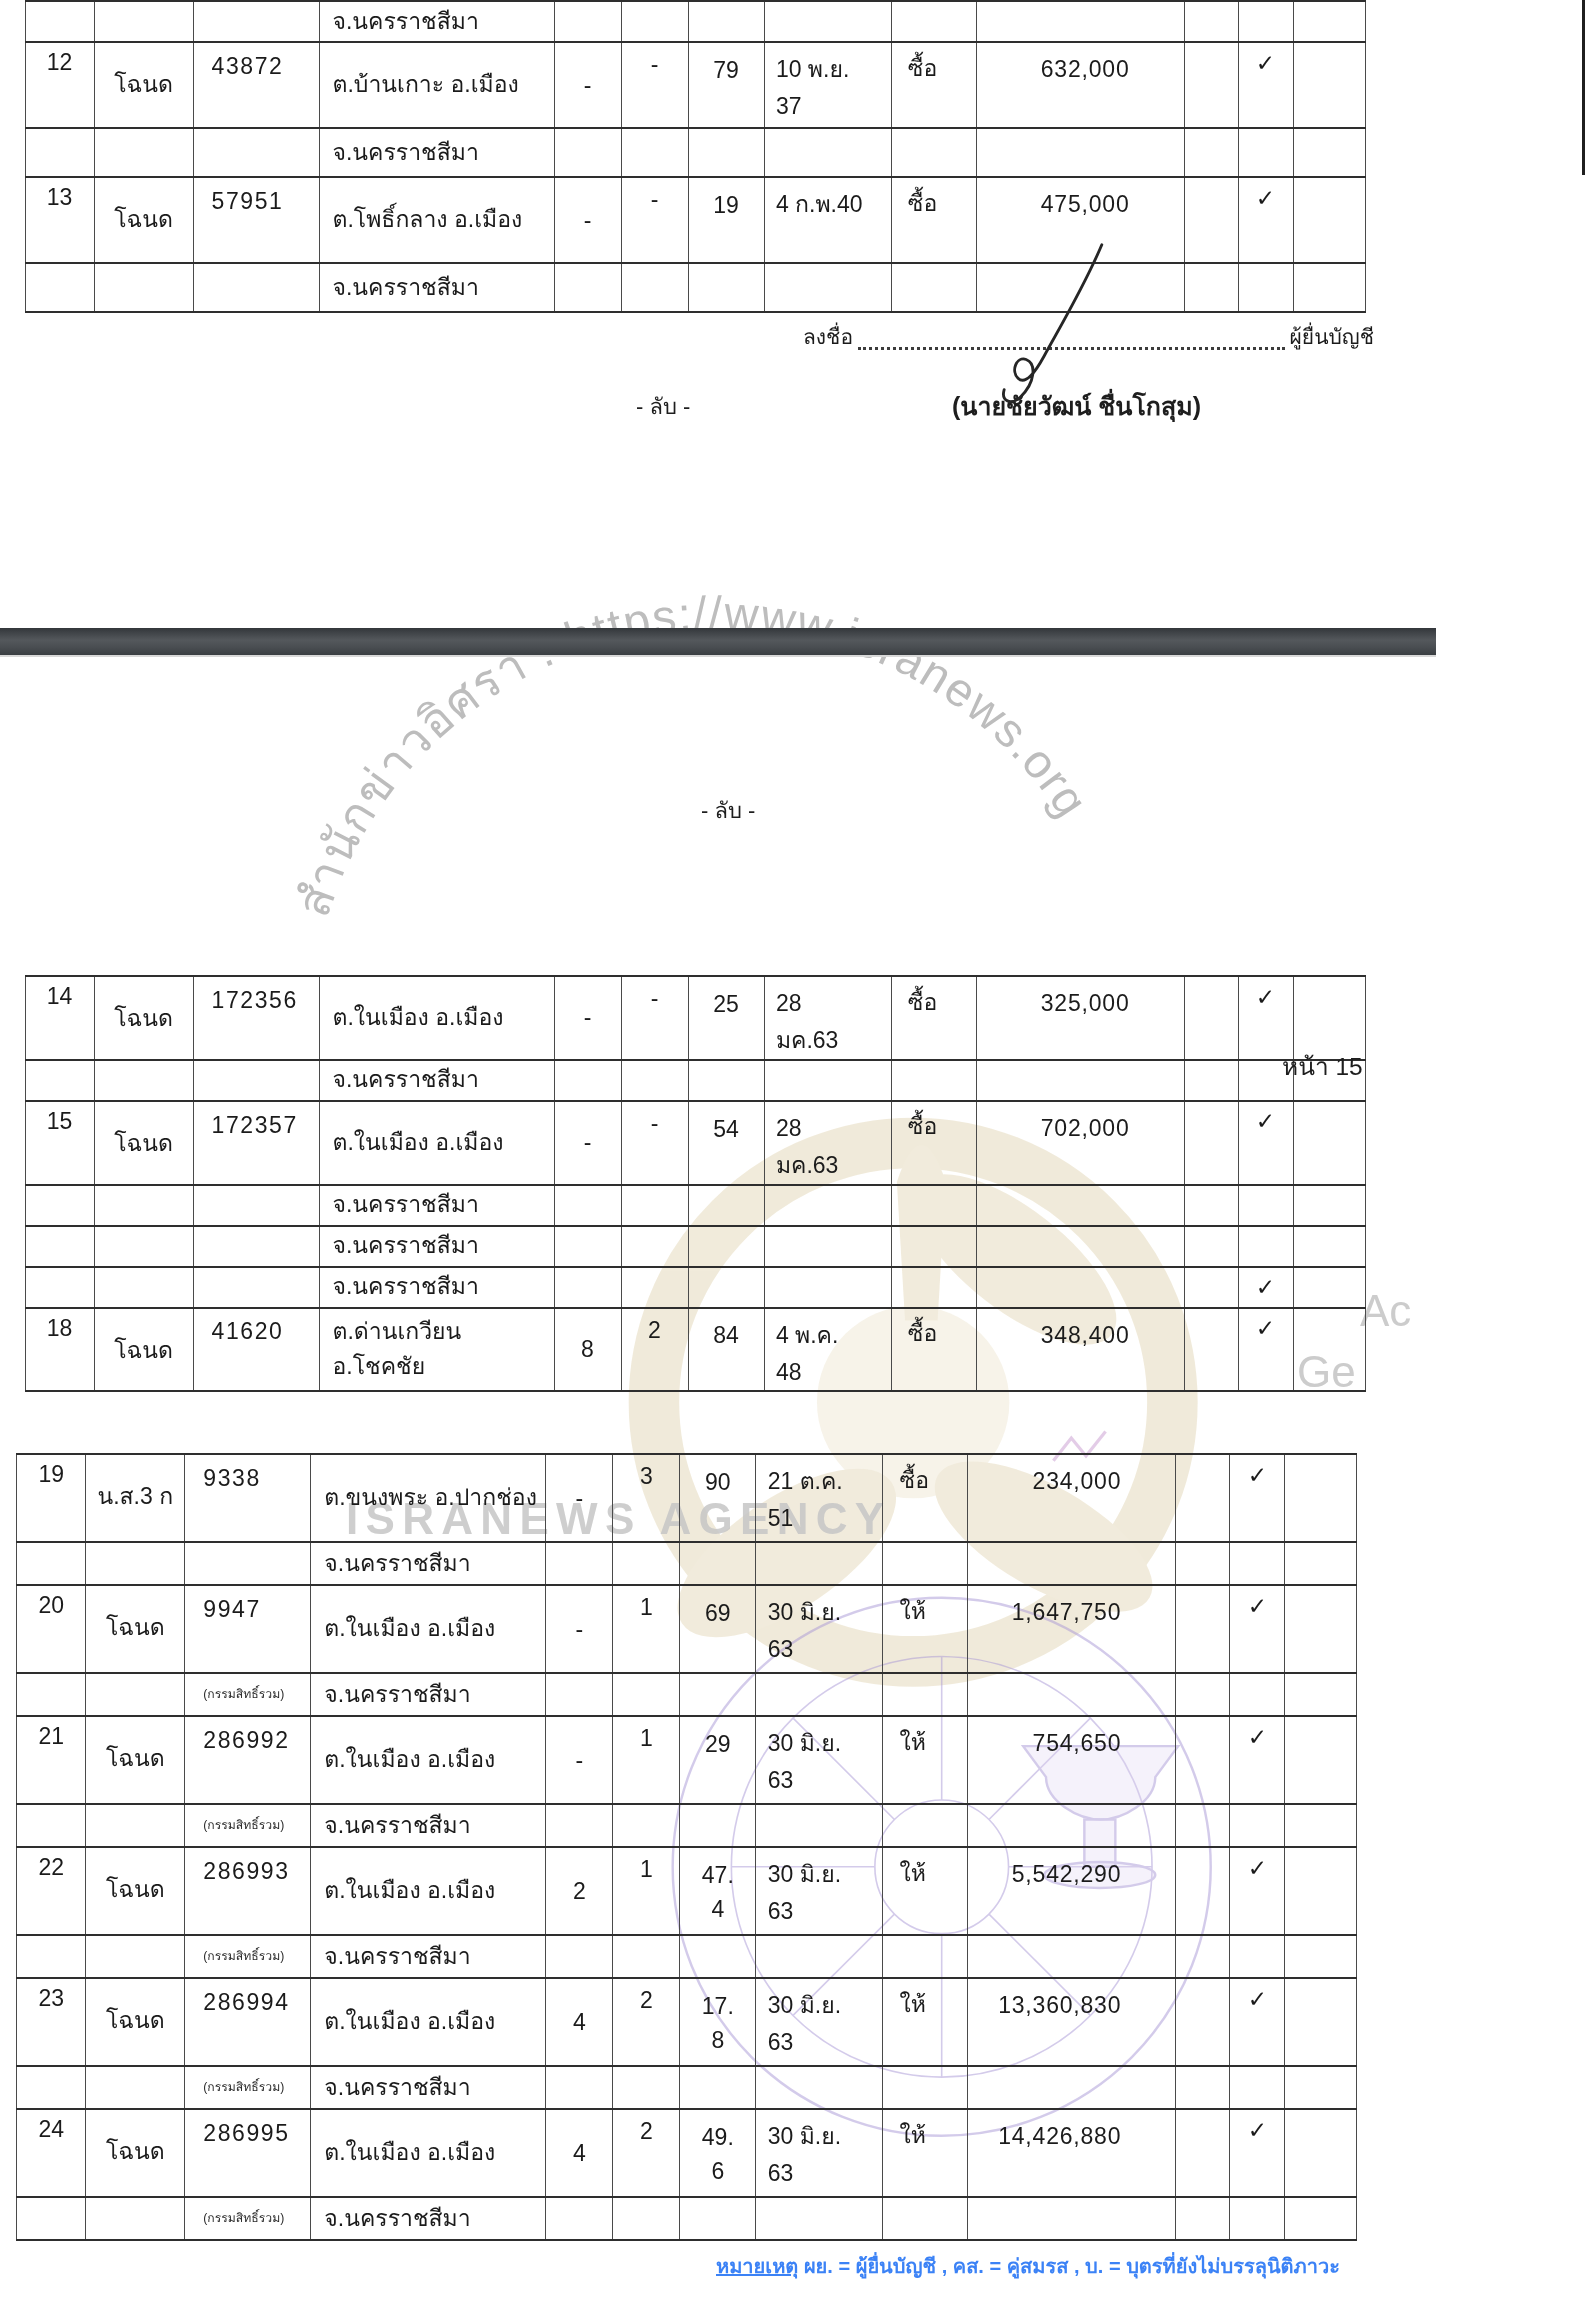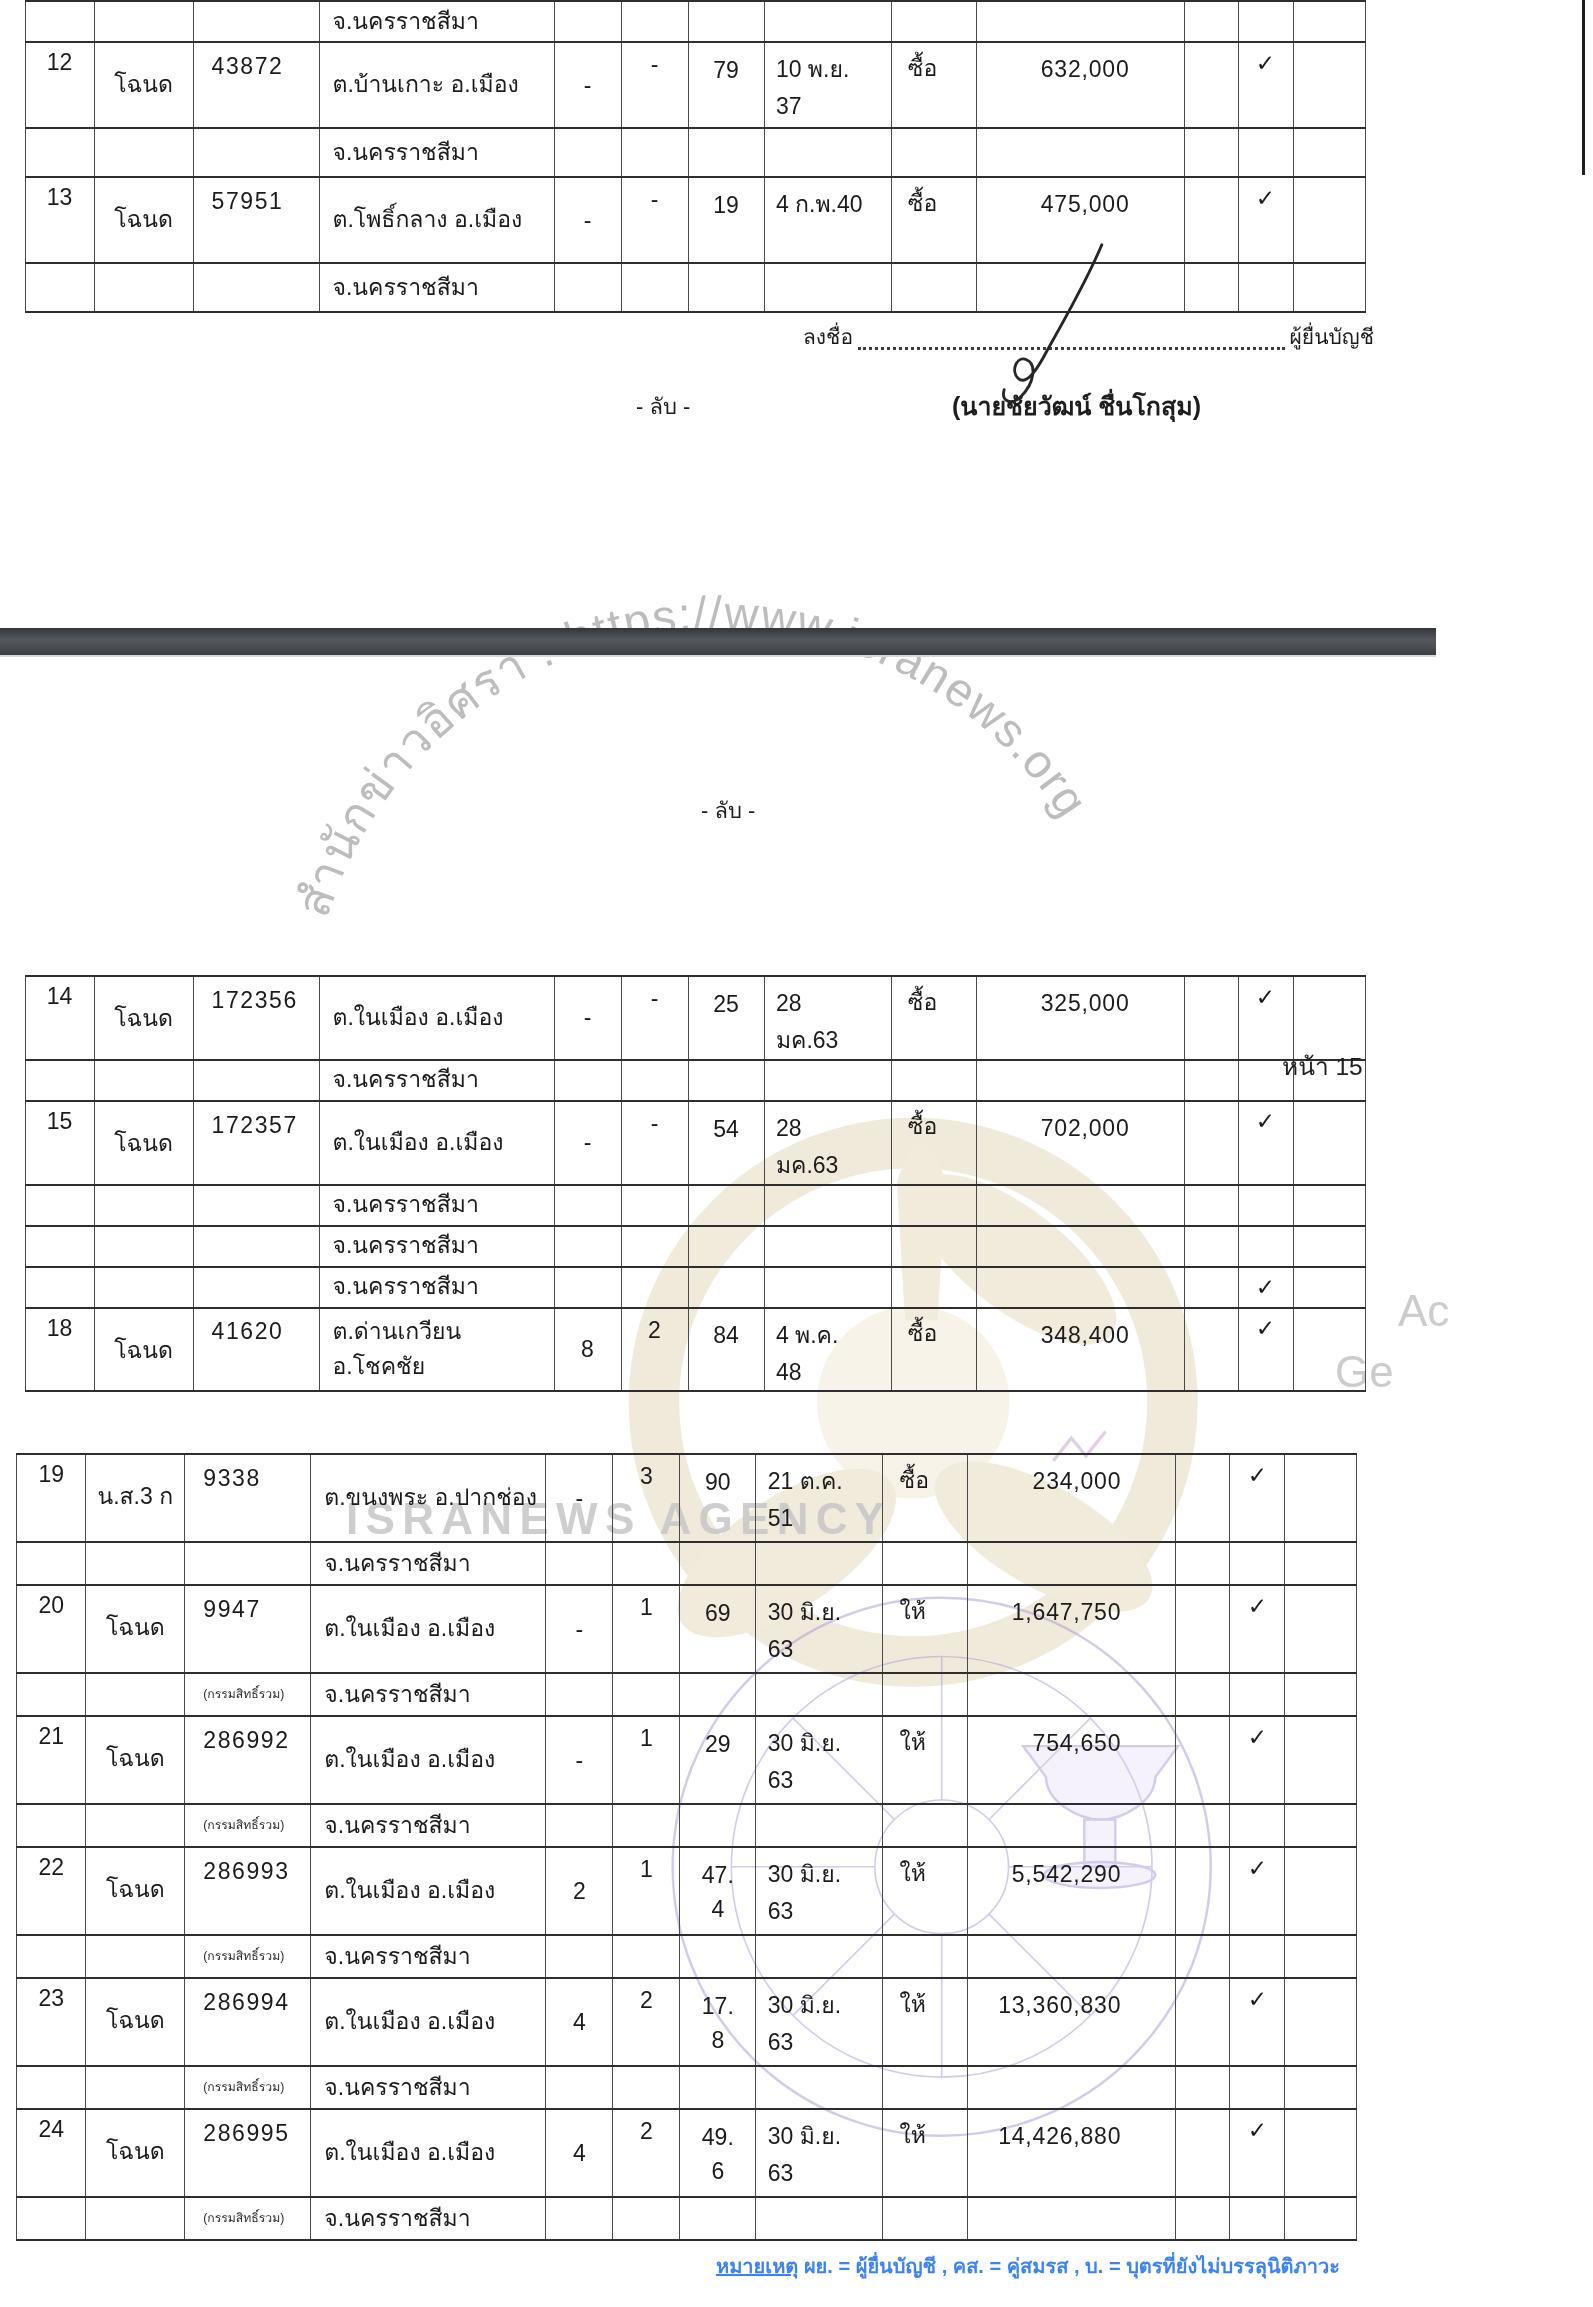--- a/index.html
+++ b/index.html
@@ -2,21 +2,21 @@
 <html style="font-size:13px"><head>
 <meta charset="utf-8">
 <style>
   html,body{margin:0;padding:0;background:#ffffff;}
   .canvas{position:relative;width:1594px;height:2307px;background:#ffffff;overflow:hidden;
           font-family:"Liberation Sans","DejaVu Sans",sans-serif;color:#1e1e1e;}
   
   .wm{position:absolute;left:0;top:0;width:1594px;height:2307px;z-index:1;}
   .agency{position:absolute;left:346px;top:1494px;font-size:44px;letter-spacing:7.3px;
           color:#c6c6c6;font-weight:bold;opacity:.85;}
-  .frag{position:absolute;color:#cccccc;font-size:44px;margin-left:38px;}
+  .frag{position:absolute;color:#cccccc;font-size:44px;}
   .frag.f1{left:1360px;top:1286px;}
   .frag.f2{left:1297px;top:1347px;}
   
   table.doc{position:absolute;border-collapse:collapse;table-layout:fixed;width:1339px;
             z-index:2;background:transparent;}
   table.doc td{border:1.6px solid #4a4a4a;border-top:2.4px solid #2e2e2e;border-bottom:2.4px solid #2e2e2e;
                overflow:hidden;font-size:23px;color:#1b1b1b;background:transparent;}
   table.tP1{left:24.5px;top:0;}
   table.tA{left:24.5px;top:927px;margin-top:48px;}
   table.tB{left:16.3px;top:1453px;}

